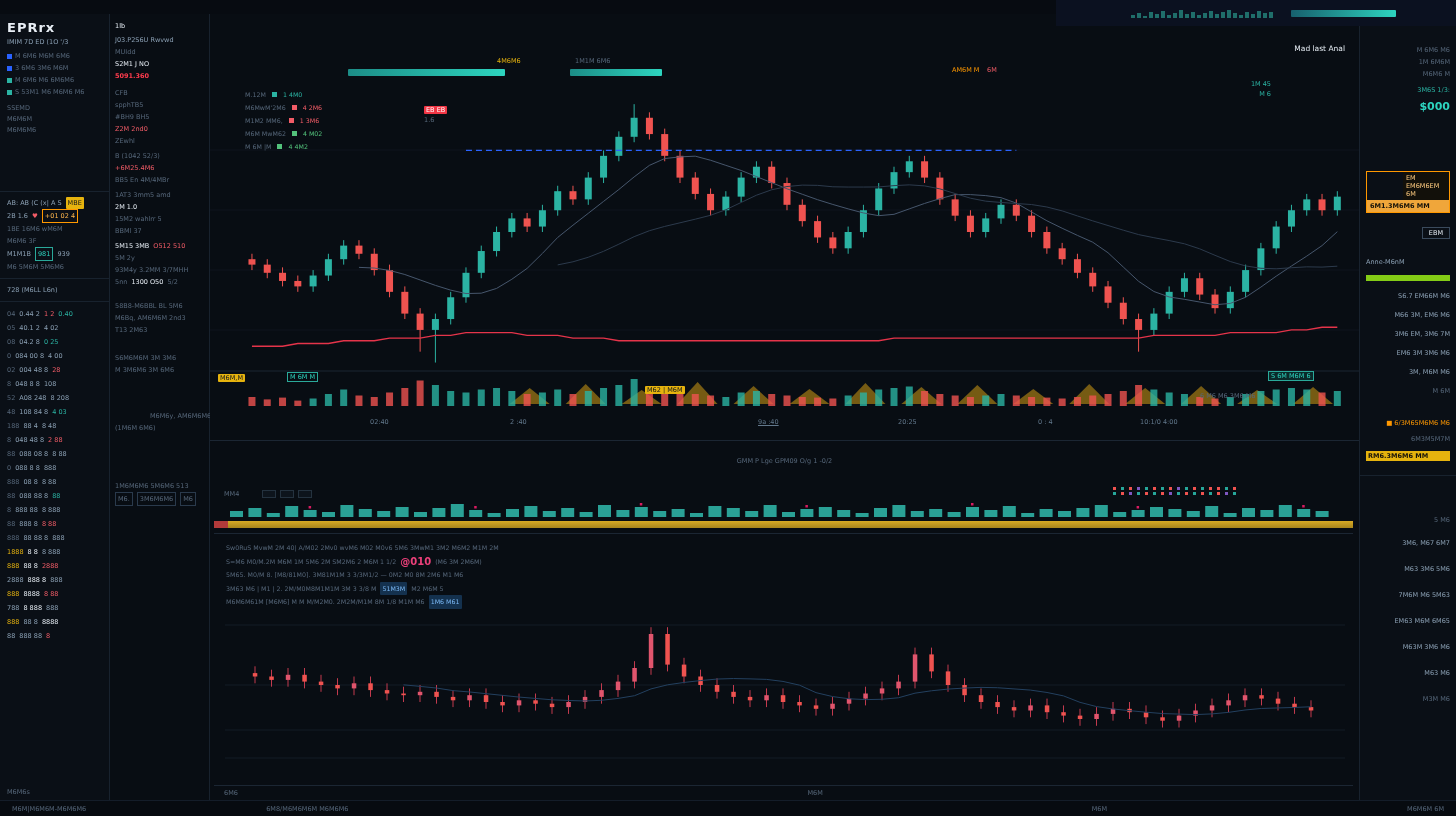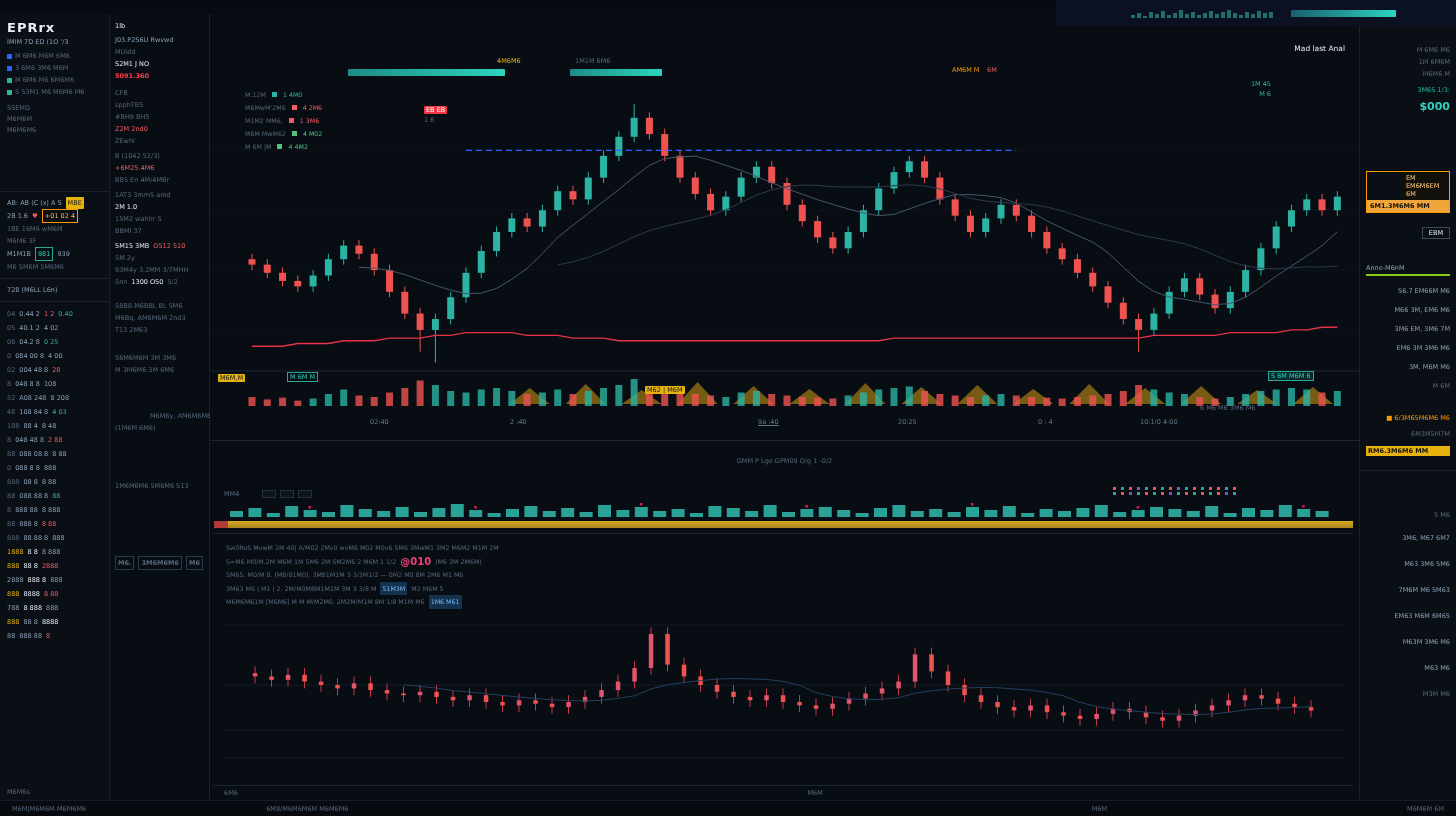--- a/index.html
+++ b/index.html
@@ -67,21 +67,21 @@
   .dots{position:absolute;right:120px;top:42px;display:grid;grid-template-columns:repeat(16,6px);grid-gap:2px;}
   .dots i{width:3px;height:3px;display:block;}
   .chips{position:absolute;left:52px;top:45px;display:flex;gap:4px;}
   .chips i{width:12px;height:6px;border:1px solid #24323f;background:#0d141c;display:block;}
   
   .r-price{font-size:11px;font-weight:bold;color:#2dd4bf;margin-top:6px;}
   .r-orange{border:1px solid #ff9800;margin-top:58px;text-align:left;}
   .r-orange .o1{padding:2px 3px;color:#ffcc80;background:#12100a;margin-left:36px;}
   .r-orange .o2{padding:2px 3px;background:#f0a63a;color:#15120a;font-weight:bold;}
   .r-btn{display:inline-block;border:1px solid #3a4a5c;color:#e6edf4;padding:1px 6px;margin-top:14px;}
-  .r-sec{margin-top:25px;color:#8ba0b4;border-bottom:2px solid #84cc16;padding-bottom:2px;}
+  .r-sec{margin-top:19px;color:#8ba0b4;border-bottom:6px solid #84cc16;padding-bottom:9px;}
   .r-rows .trow{justify-content:flex-end;line-height:19px;}
   .r-rows2 .trow{justify-content:flex-end;line-height:26px;}
   .r-orangerow{color:#ff9800;margin-top:18px;}
   .r-yellowrow{background:#e6b30e;color:#15120a;font-weight:bold;padding:1px 2px;margin-top:8px;text-align:left;}
   .r-div{border-top:1px solid #18222e;margin:14px -6px 0 -6px;}
 </style>
 </head>
 <body>
 
 <div class="app">
@@ -385,21 +385,21 @@
         </div>
         <div class="trow" style="margin-top: 34px; padding-left: 35px;">
           <span class="c-dim">M6M6y, AM6M6M6 -3M6</span>
         </div>
         <div class="trow">
           <span class="c-dim">(1M6M 6M6)</span>
         </div>
         <div class="trow" style="margin-top: 46px;">
           <span class="c-dim">1M6M6M6 5M6M6 513</span>
         </div>
-        <div class="trow" style="margin-top: 64px; font-weight: bold;">
+        <div class="trow" style="">
           <span class="c-dim box">M6.</span>
           <span class="c-dim box">3M6M6M6</span>
           <span class="c-dim box">M6</span>
         </div>
       </div>
   </div>
 
   <div class="main">
     <svg id="mainsvg" width="100%" height="400" viewBox="0 0 1150 400" preserveAspectRatio="none" style="position:absolute;left:0;top:16px;">
         <line x1="0" y1="120" x2="1150" y2="120" stroke="#0e151e" stroke-width="1"></line>
@@ -691,21 +691,21 @@
     </div>
     <div class="ov" style="left:77px;top:359px;">
       <span class="bg-tealbox">M 6M M</span>
     </div>
     <div class="ov" style="left:435px;top:372px;">
       <span class="bg-yellow">M62 | M6M</span>
     </div>
     <div class="ov" style="left:1058px;top:358px;">
       <span class="bg-tealbox" style="background:#0b2a2a;">S 6M M6M 6</span>
     </div>
-    <div class="ov c-dim" style="left:990px;top:378px;margin-top:12px;">6   M6   M6   3M6   M6</div>
+    <div class="ov c-dim" style="left:990px;top:378px;">6   M6   M6   3M6   M6</div>
     <div id="ticks">
         <span class="tick" style="left: 160px;">02:40</span>
         <span class="tick" style="left: 300px;">2 :40</span>
         <span class="tick" style="left: 548px; text-decoration: underline;">9a :40</span>
         <span class="tick" style="left: 688px;">20:25</span>
         <span class="tick" style="left: 828px;">0 : 4</span>
         <span class="tick" style="left: 930px;">10:1/0  4:00</span>
       </div>
     <div class="subdiv"></div>
 

